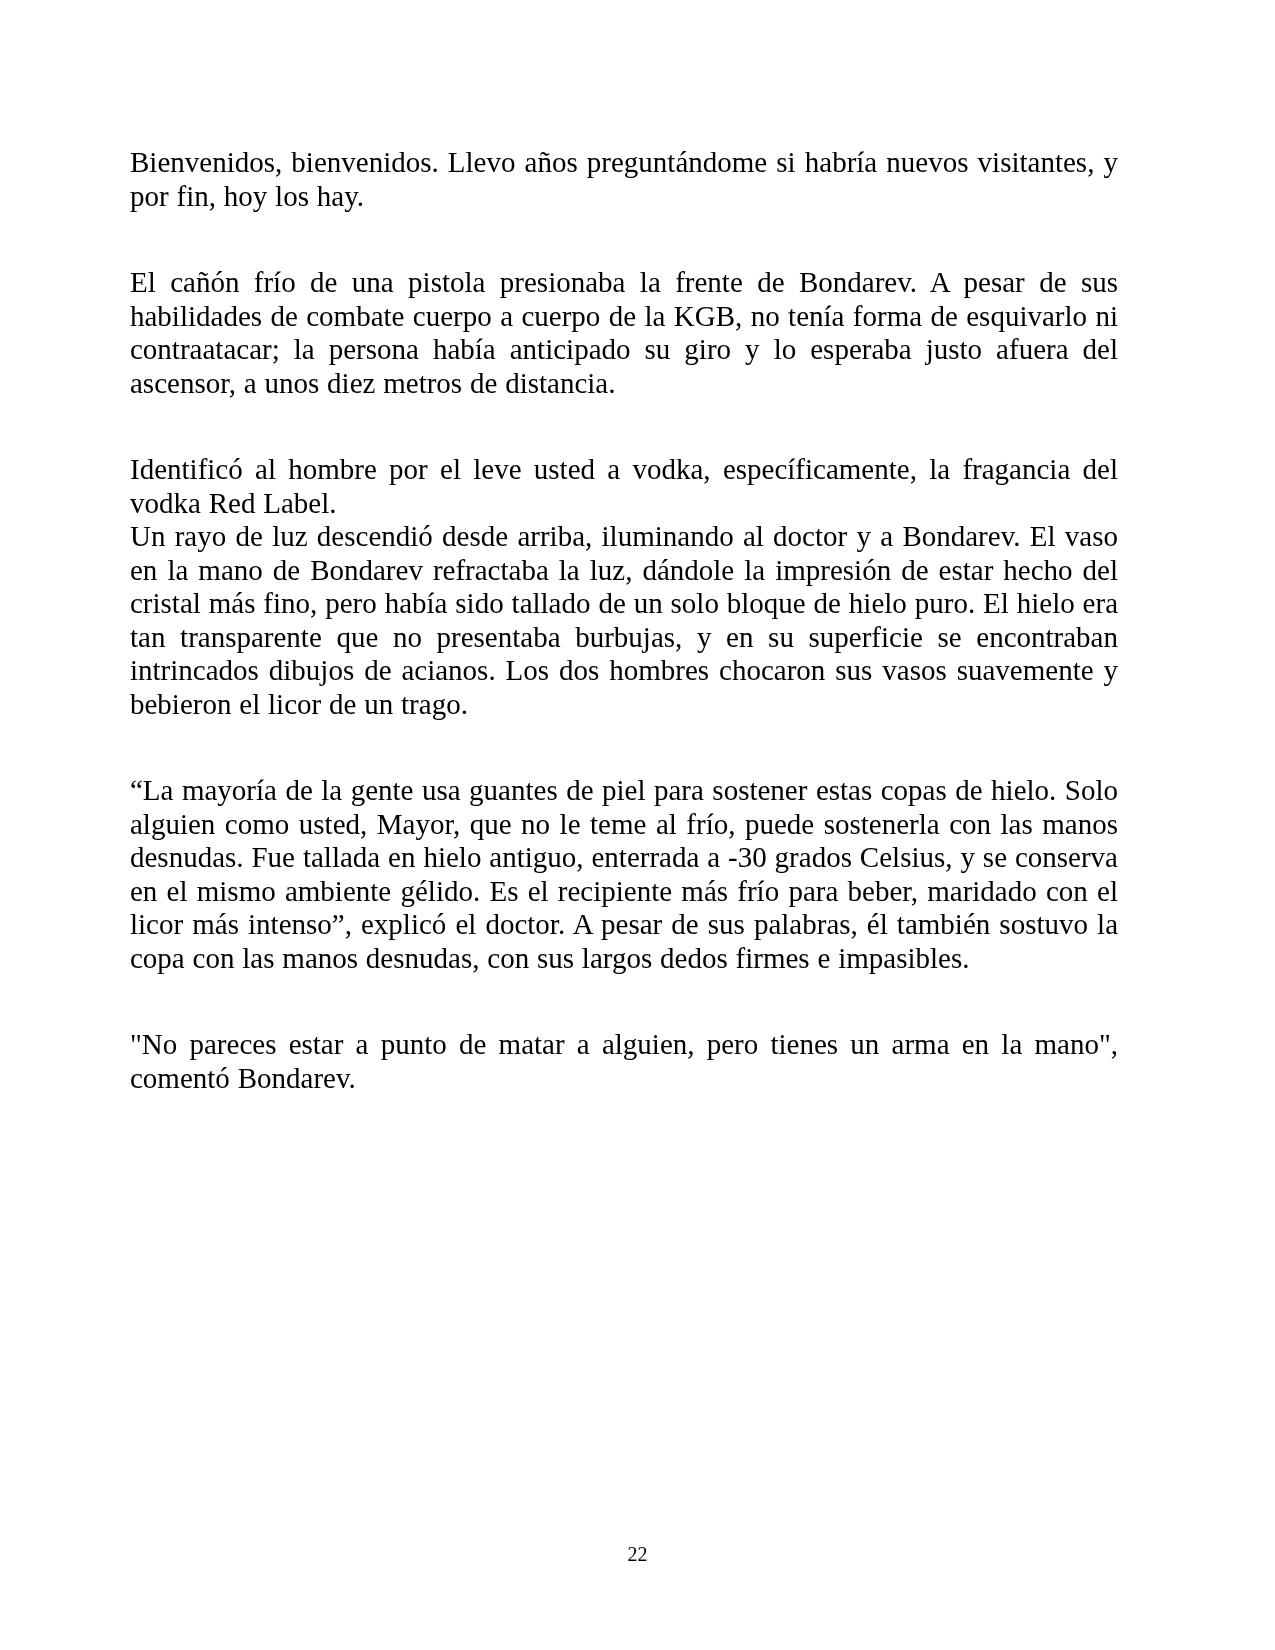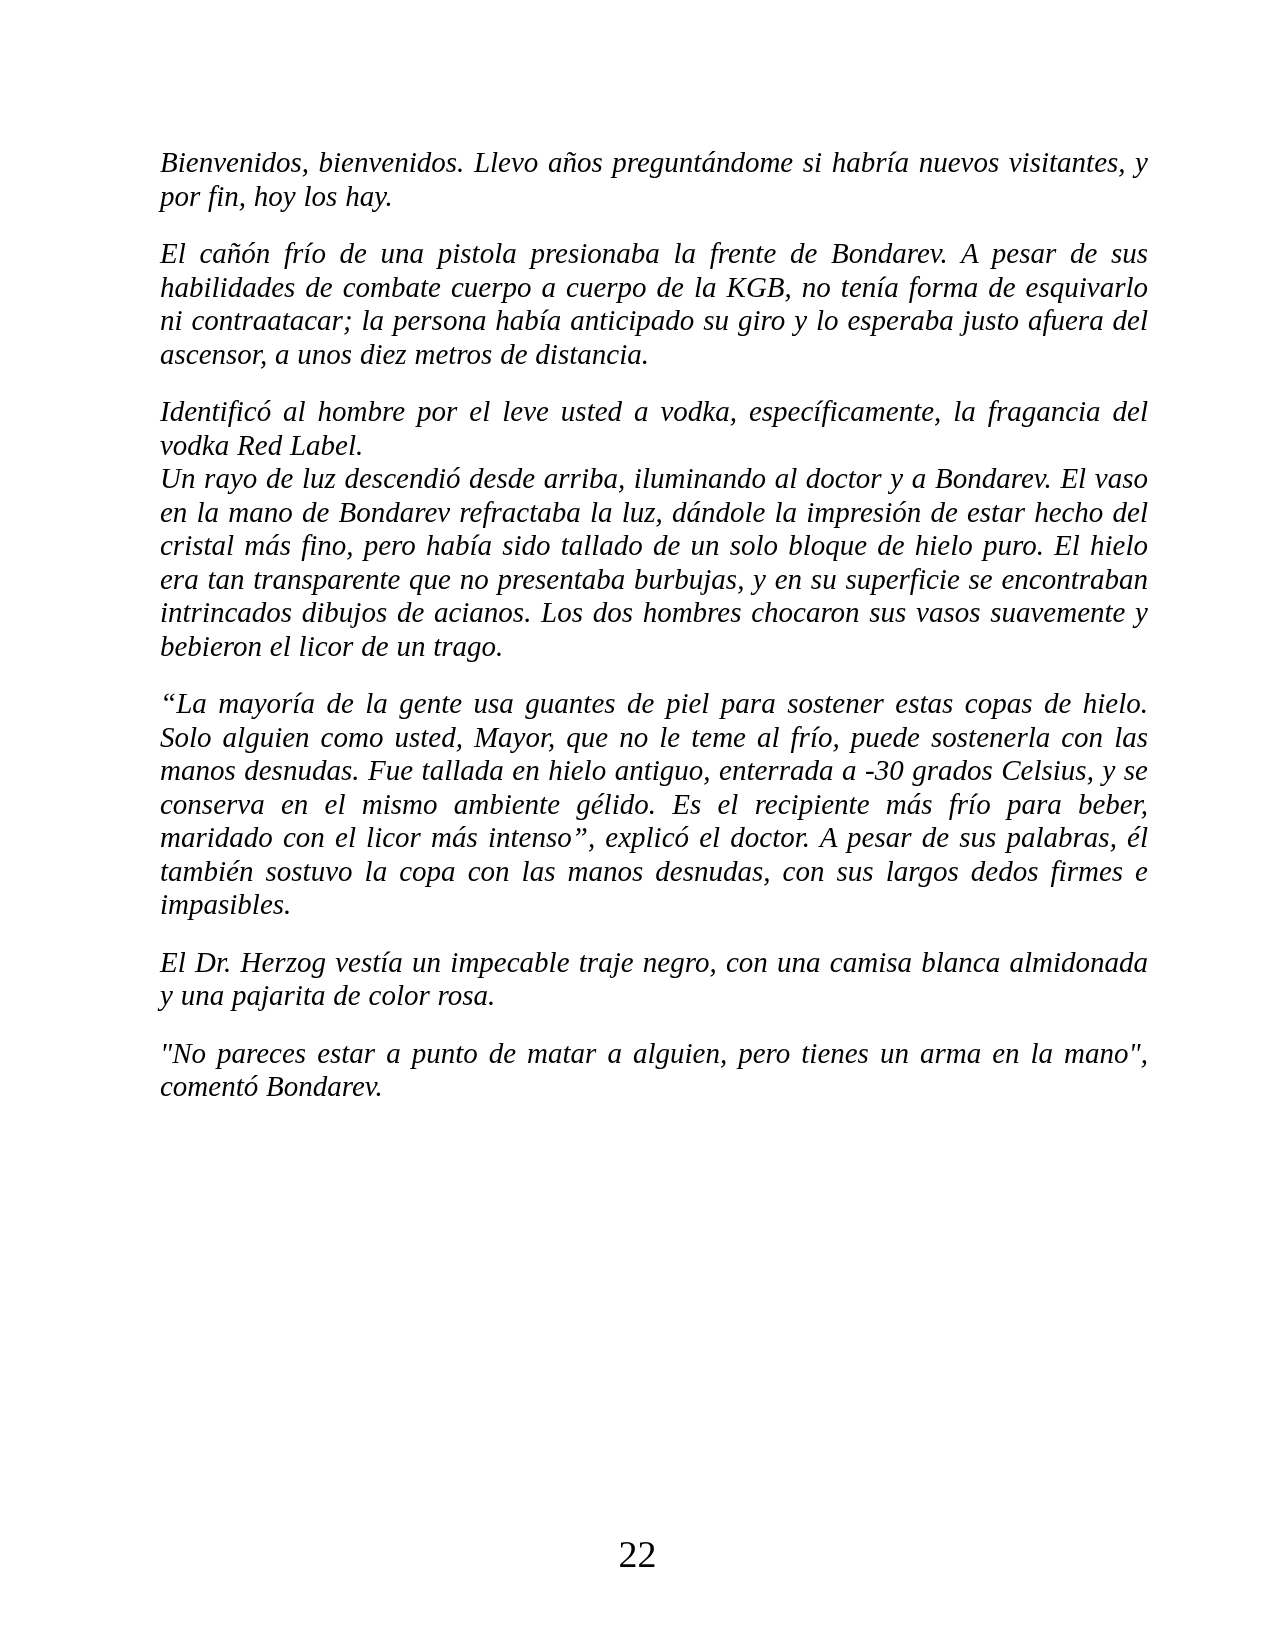--- a/index.html
+++ b/index.html
@@ -11,53 +11,51 @@
     position: relative;
     width: 1275px;
     height: 1650px;
     background: #ffffff;
     color: #000000;
     font-family: "Liberation Serif", "DejaVu Serif", serif;
     overflow: hidden;
   }
   .content {
     position: absolute;
-    left: 160px;
+    left: 130px;
     top: 146px;
     width: 988px;
-    font-style: italic;
   }
   p.para {
     margin: 0;
     font-size: 29px;
     line-height: 33.5px;
     text-align: justify;
     text-justify: inter-word;
     word-spacing: 0.02em;
   }
   p.para.gap {
-    margin-top: 24px;
+    margin-top: 53px;
   }
   .page-number {
     position: absolute;
     left: 0;
     right: 0;
     top: 1538px;
     text-align: center;
-    font-size: 38px;
+    font-size: 20px;
     line-height: 33.5px;
   }
 </style>
 </head>
 <body>
 
 <div class="page">
   <div class="content">
     <p class="para">Bienvenidos, bienvenidos. Llevo años preguntándome si habría nuevos visitantes, y por fin, hoy los hay.</p>
     <p class="para gap">El cañón frío de una pistola presionaba la frente de Bondarev. A pesar de sus habilidades de combate cuerpo a cuerpo de la KGB, no tenía forma de esquivarlo ni contraatacar; la persona había anticipado su giro y lo esperaba justo afuera del ascensor, a unos diez metros de distancia.</p>
     <p class="para gap">Identificó al hombre por el leve usted a vodka, específicamente, la fragancia del vodka Red Label.</p>
     <p class="para">Un rayo de luz descendió desde arriba, iluminando al doctor y a Bondarev. El vaso en la mano de Bondarev refractaba la luz, dándole la impresión de estar hecho del cristal más fino, pero había sido tallado de un solo bloque de hielo puro. El hielo era tan transparente que no presentaba burbujas, y en su superficie se encontraban intrincados dibujos de acianos. Los dos hombres chocaron sus vasos suavemente y bebieron el licor de un trago.</p>
     <p class="para gap">“La mayoría de la gente usa guantes de piel para sostener estas copas de hielo. Solo alguien como usted, Mayor, que no le teme al frío, puede sostenerla con las manos desnudas. Fue tallada en hielo antiguo, enterrada a -30 grados Celsius, y se conserva en el mismo ambiente gélido. Es el recipiente más frío para beber, maridado con el licor más intenso”, explicó el doctor. A pesar de sus palabras, él también sostuvo la copa con las manos desnudas, con sus largos dedos firmes e impasibles.</p>
-    <p class="para gap">El Dr. Herzog vestía un impecable traje negro, con una camisa blanca almidonada y una pajarita de color rosa.</p>
     <p class="para gap">"No pareces estar a punto de matar a alguien, pero tienes un arma en la mano", comentó Bondarev.</p>
   </div>
   <div class="page-number">22</div>
 </div>
 
 </body></html>

